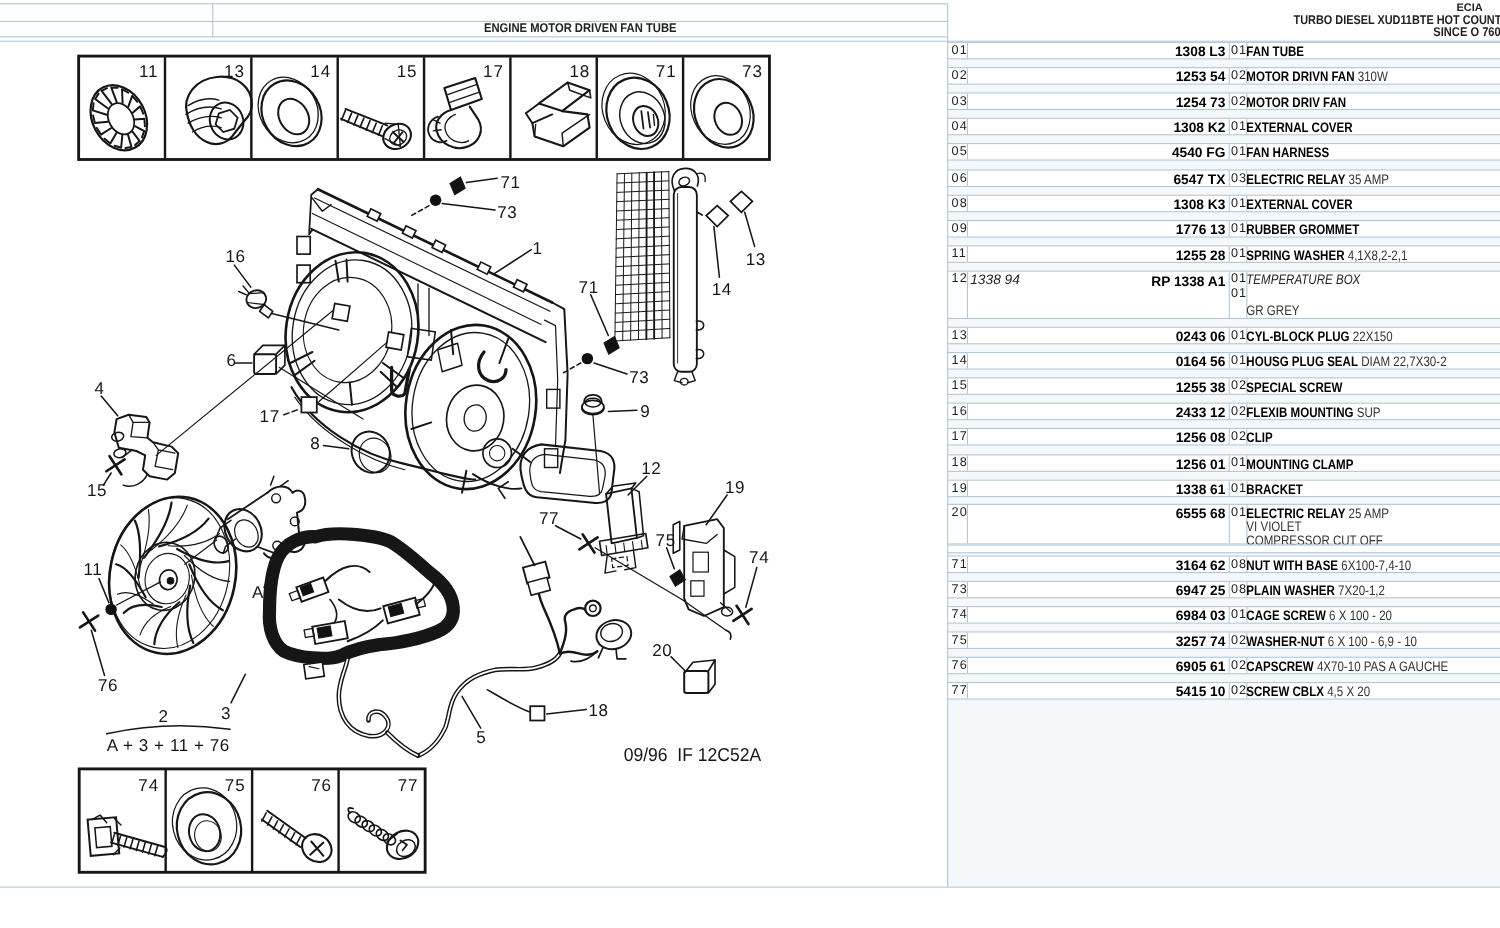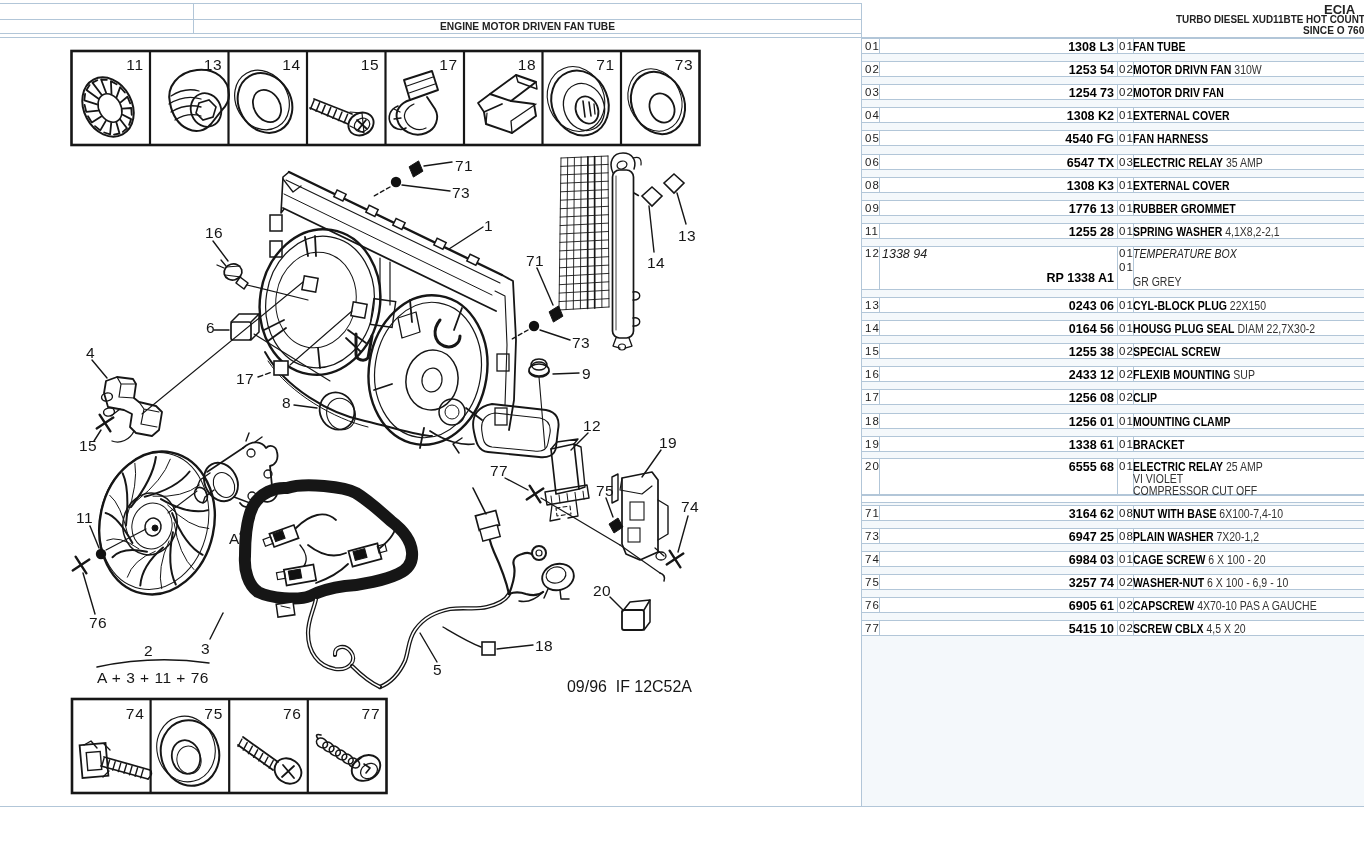--- a/index.html
+++ b/index.html
@@ -16,21 +16,21 @@
 <body>
 <div style="position:absolute;left:861px;top:37px;width:503px;height:769px;background:#f4f8fb;"></div>
 <div class="hl" style="left:0;top:3px;width:861px;"></div>
 <div class="hl" style="left:0;top:19px;width:861px;"></div>
 <div class="hl" style="left:0;top:33px;width:861px;"></div>
 <div class="hl" style="left:0;top:37px;width:1364px;"></div>
 <div class="vl" style="left:193px;top:3px;height:31px;"></div>
 <div class="vl" style="left:861px;top:3px;height:803px;"></div>
 <div class="hl" style="left:0;top:806px;width:1364px;"></div>
 <div style="position:absolute;left:194px;top:20px;width:667px;text-align:center;font-size:11.5px;font-weight:bold;color:#222;transform:scaleX(0.887);transform-origin:50% 50%;">ENGINE MOTOR DRIVEN FAN TUBE</div>
-<div style="position:absolute;left:1324px;top:2px;font-size:13px;font-weight:bold;color:#222;white-space:nowrap;">ECIA</div>
+<div style="position:absolute;left:1324px;top:2px;font-size:10px;font-weight:bold;color:#222;white-space:nowrap;">ECIA</div>
 <div style="position:absolute;left:1176px;top:13px;font-size:11.5px;font-weight:bold;color:#222;white-space:nowrap;transform:scaleX(0.86);transform-origin:0 50%;">TURBO DIESEL XUD11BTE HOT COUNTRIES</div>
 <div style="position:absolute;left:1303px;top:24px;font-size:11.5px;font-weight:bold;color:#222;white-space:nowrap;transform:scaleX(0.88);transform-origin:0 50%;">SINCE O 7600</div>
 <div class="row" style="top:37.6px;height:16px;">
     <i class="v" style="left:17px"></i>
     <i class="v" style="left:255px"></i>
     <i class="v" style="left:270.5px"></i>
     <span class="n">01</span>
     <span class="p">1308 L3</span>
     <span class="q">01</span>
     <span class="d"><b>FAN TUBE</b></span>
@@ -225,21 +225,21 @@
     <span class="d"><b>SCREW CBLX</b> <s2>4,5 X 20</s2></span>
   </div>
 <div class="row" style="top:246.4px;height:44px;">
     <i class="v" style="left:17px"></i>
     <i class="v" style="left:255px"></i>
     <i class="v" style="left:270.5px"></i>
     <span class="n" style="top:0">12</span>
     <span style="position:absolute;left:20px;top:0;font-style:italic;font-size:12.5px;color:#222;">1338 94</span>
     <span class="q" style="top:0">01</span>
     <span class="d" style="top:0;font-style:italic;font-weight:normal;color:#222;">TEMPERATURE BOX</span>
-    <span class="p" style="top:24px;">RP 1338 A1</span>
+    <span class="p" style="top:2px;">RP 1338 A1</span>
     <span class="q" style="top:14px;">01</span>
     <span class="d" style="top:28px;"><s2>GR GREY</s2></span>
   </div>
 <div class="row" style="top:458.0px;height:37px;">
     <i class="v" style="left:17px"></i>
     <i class="v" style="left:255px"></i>
     <i class="v" style="left:270.5px"></i>
     <span class="n" style="top:1px">20</span>
     <span class="p" style="top:1px">6555 68</span>
     <span class="q" style="top:1px">01</span>

